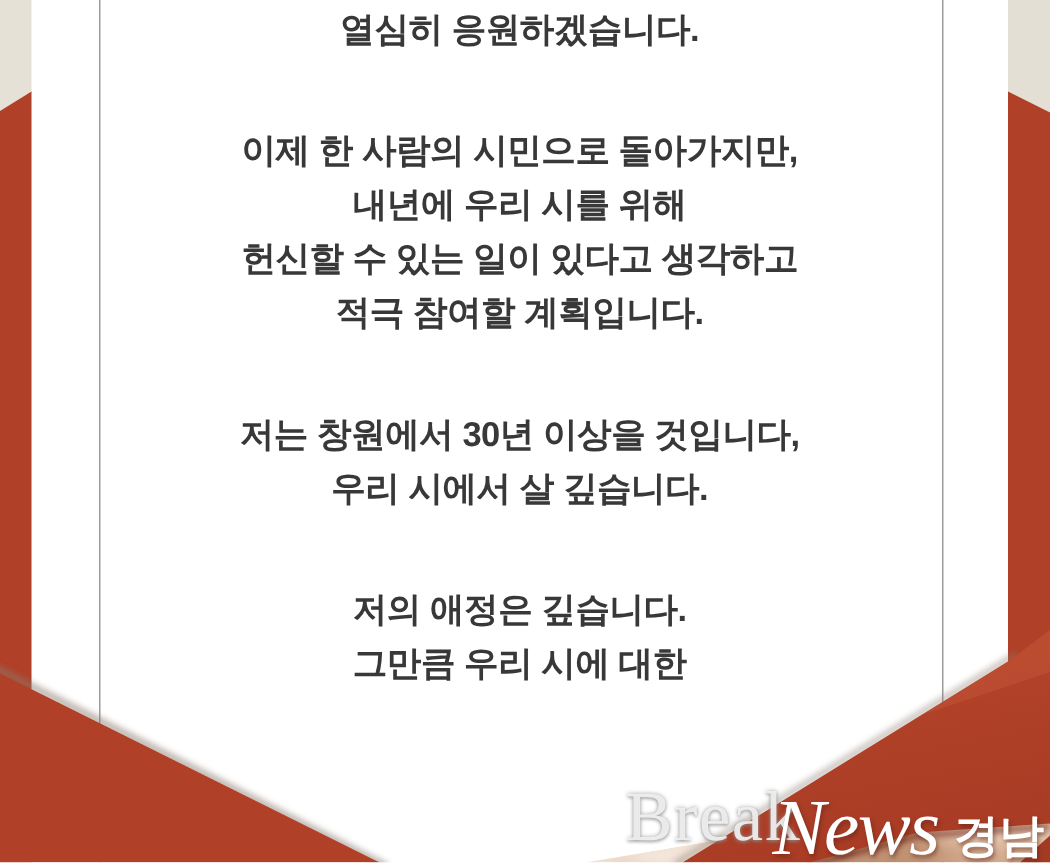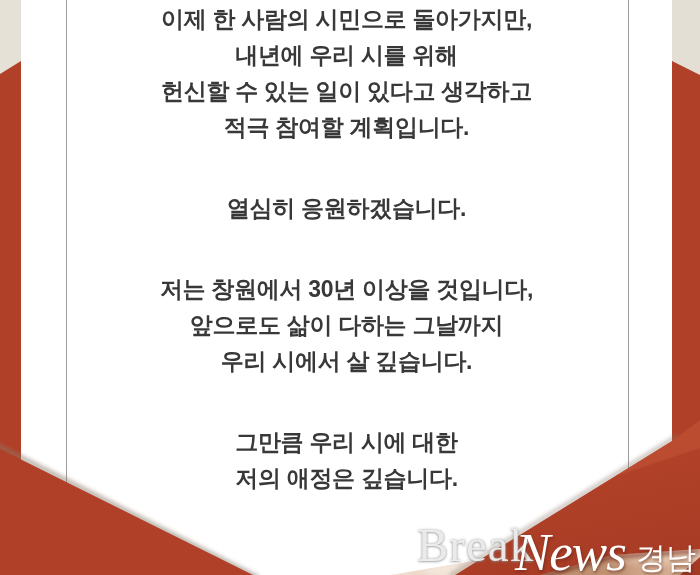--- a/index.html
+++ b/index.html
@@ -90,52 +90,51 @@
     color: #ffffff;
     text-shadow: 1px 2px 3px rgba(90, 35, 20, 0.55);
     letter-spacing: -1px;
   }
   .wm-region {
     position: absolute;
     left: 231px;
     top: 25px;
     font-size: 30px;
     line-height: 1;
-    font-weight: 400;
+    font-weight: 700;
     color: #ffffff;
     text-shadow: 1px 2px 3px rgba(90, 35, 20, 0.55);
   }
 </style>
 </head>
 <body>
 
 <div class="stage">
 
   <div class="card">
     <div class="hairline left"></div>
     <div class="hairline right"></div>
 
     <div class="letter-text">
       <div class="para">
+        <div class="line">열심히 응원하겠습니다.</div>
+      </div>
+      <div class="para">
         <div class="line">이제 한 사람의 시민으로 돌아가지만,</div>
         <div class="line">내년에 우리 시를 위해</div>
         <div class="line">헌신할 수 있는 일이 있다고 생각하고</div>
         <div class="line">적극 참여할 계획입니다.</div>
       </div>
       <div class="para">
-        <div class="line">열심히 응원하겠습니다.</div>
-      </div>
-      <div class="para">
         <div class="line">저는 창원에서 30년 이상을 것입니다,</div>
-        <div class="line">앞으로도 삶이 다하는 그날까지</div>
         <div class="line">우리 시에서 살 깊습니다.</div>
       </div>
       <div class="para">
+        <div class="line">저의 애정은 깊습니다.</div>
         <div class="line">그만큼 우리 시에 대한</div>
-        <div class="line">저의 애정은 깊습니다.</div>
       </div>
     </div>
   </div>
 
   <svg class="envelope-overlay" viewBox="0 0 700 575" width="700" height="575" xmlns="http://www.w3.org/2000/svg">
     <defs>
       <linearGradient id="skinGrad" x1="0" y1="0" x2="1" y2="0">
         <stop offset="0" stop-color="#f2e4d8"></stop>
         <stop offset="0.35" stop-color="#dcb59c"></stop>
         <stop offset="0.65" stop-color="#c69778"></stop>

